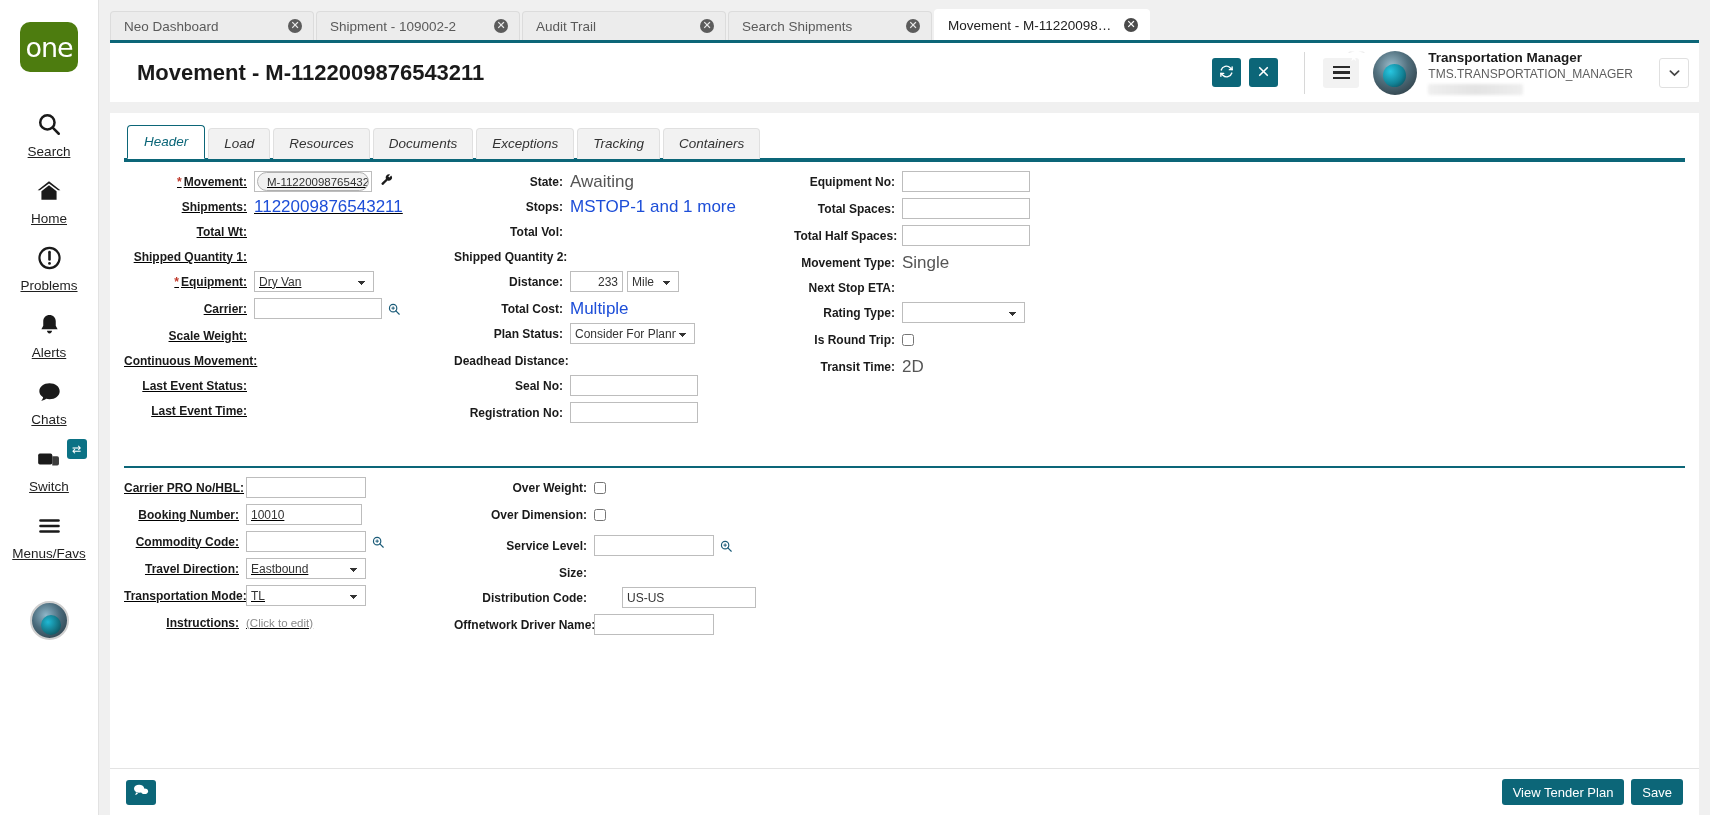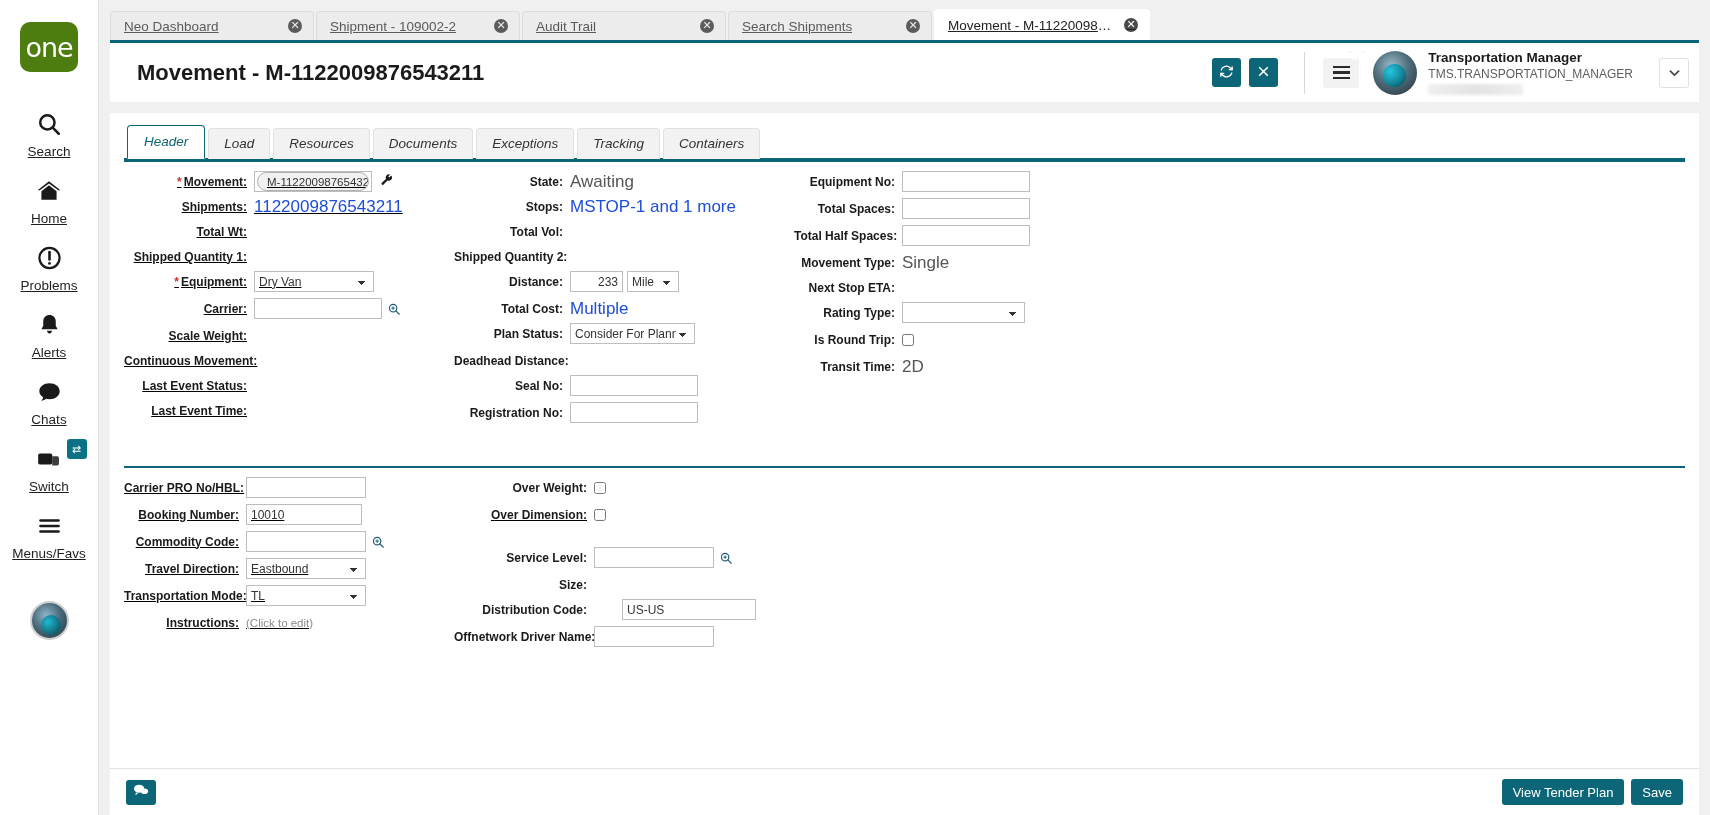--- a/index.html
+++ b/index.html
@@ -119,21 +119,20 @@
     display: flex;
     align-items: center;
     justify-content: space-between;
     padding: 0 11px 0 13px;
     font-size: 13.5px;
     color: #5a5a5a;
     cursor: pointer;
     position: relative;
     white-space: nowrap;
     overflow: hidden;
-    text-decoration: underline;
   }
   .btab.active {
     background: #ffffff;
     color: #222;
     border-color: #ffffff;
     height: 31px;
   }
   .btab .btab-label {
     overflow: hidden;
     text-overflow: ellipsis;
@@ -841,21 +840,21 @@
             </div>
           </div>
 
           <div class="col col-b col-b2">
 
             <div class="frow" style="margin-bottom:6px;">
               <div class="flabel">Over Weight:</div>
               <input type="checkbox" class="cb" style="">
             </div>
 
-            <div class="frow" style="margin-bottom:22px;text-decoration:underline;">
+            <div class="frow" style="margin-bottom:10px;">
               <div class="flabel">Over Dimension:</div>
               <input type="checkbox" class="cb" style="">
             </div>
 
             <div class="frow" style="margin-bottom:6px;">
               <div class="flabel">Service Level:</div>
               <input class="fin tall" style="width: 120px;" value="">
               <span class="magnify">
                 <svg width="14" height="14" viewBox="0 0 24 24" fill="none" stroke="#1a5b78" stroke-width="2">
                   <circle cx="10.5" cy="10.5" r="6.3"></circle>

